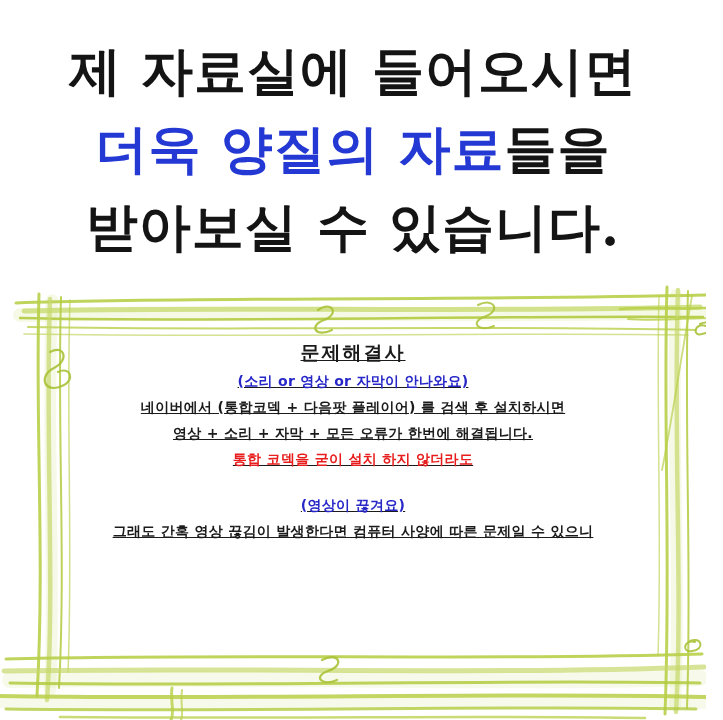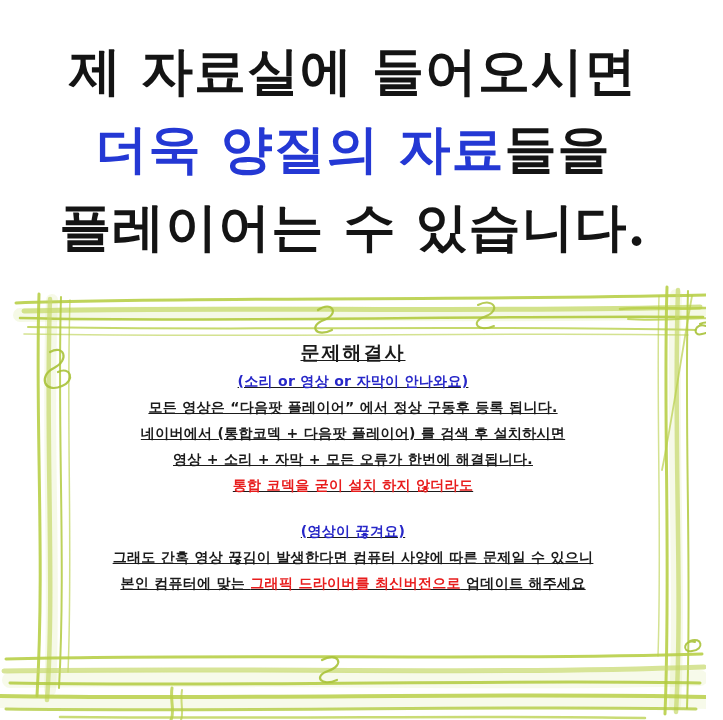--- a/index.html
+++ b/index.html
@@ -68,21 +68,21 @@
   .red  { color: #e81d1d; }
 </style>
 </head>
 <body>
 
 <div class="canvas">
 
   <div class="headline">
     <div class="h-line">제 자료실에 들어오시면</div>
     <div class="h-line"><span class="blue-top">더욱 양질의 자료</span><span>들을</span></div>
-    <div class="h-line">플레이어는 수 있습니다.</div>
+    <div class="h-line">받아보실 수 있습니다.</div>
   </div>
 
   <svg class="frame-svg" viewBox="0 0 723 720" fill="none" stroke-linecap="round">
 
     <path d="M20,315 C240,310 480,318 700,312" stroke="#cfdf82" stroke-width="14" opacity="0.20"></path>
     <path d="M52,300 C46,430 56,580 50,690" stroke="#cfdf82" stroke-width="12" opacity="0.18"></path>
     <path d="M676,295 C671,430 681,580 675,705" stroke="#cfdf82" stroke-width="12" opacity="0.18"></path>
     <path d="M10,680 C250,676 500,684 700,678" stroke="#cfdf82" stroke-width="16" opacity="0.17"></path>
     <path d="M0,702 C250,706 500,698 710,703" stroke="#cfdf82" stroke-width="12" opacity="0.17"></path>
 
@@ -118,23 +118,21 @@
     <path d="M322,660 c16,-9 24,5 6,11 c-15,5 -7,16 9,9" stroke="#a9c238" stroke-width="2.2" opacity="0.9"></path>
     <path d="M690,641 c12,-5 15,9 2,10 c-11,2 -8,-12 3,-9" stroke="#a9c238" stroke-width="2" opacity="0.9"></path>
     <path d="M172,688 C170,700 175,712 171,720" stroke="#b8cf48" stroke-width="3" opacity="0.8"></path>
     <path d="M182,690 C180,702 184,714 181,720" stroke="#b8cf48" stroke-width="2" opacity="0.7"></path>
   </svg>
 
   <div class="box-content">
     <div class="box-title">문제해결사</div>
     <div class="sp4"></div>
     <div class="b-line blue">(소리 or 영상 or 자막이 안나와요)</div>
-    <div class="b-line">모든 영상은  “다음팟 플레이어”  에서 정상 구동후 등록 됩니다.</div>
     <div class="b-line">네이버에서 (통합코덱 + 다음팟 플레이어) 를 검색 후 설치하시면</div>
     <div class="b-line">영상 + 소리 + 자막 + 모든 오류가 한번에 해결됩니다.</div>
     <div class="b-line red">통합 코덱을 굳이 설치 하지 않더라도</div>
     <div class="sp20"></div>
     <div class="b-line blue">(영상이 끊겨요)</div>
     <div class="b-line">그래도 간혹 영상 끊김이 발생한다면 컴퓨터 사양에 따른 문제일 수 있으니</div>
-    <div class="b-line"><span>본인 컴퓨터에 맞는 </span><span class="red">그래픽 드라이버를 최신버전으로</span><span> 업데이트 해주세요</span></div>
   </div>
 
 </div>
 
 </body></html>

